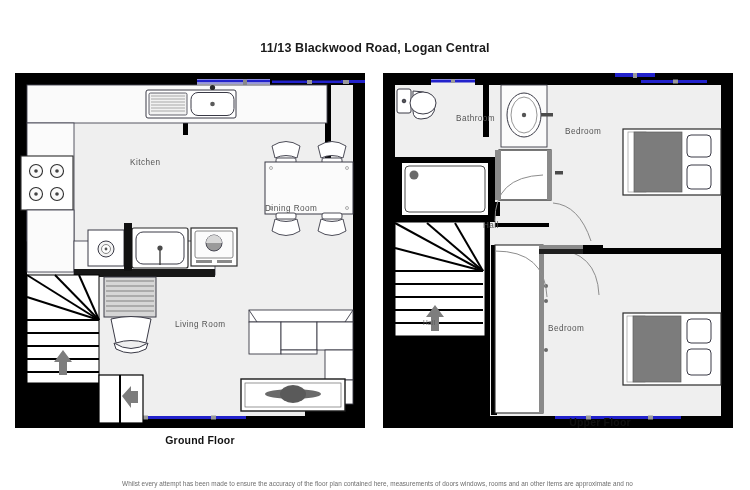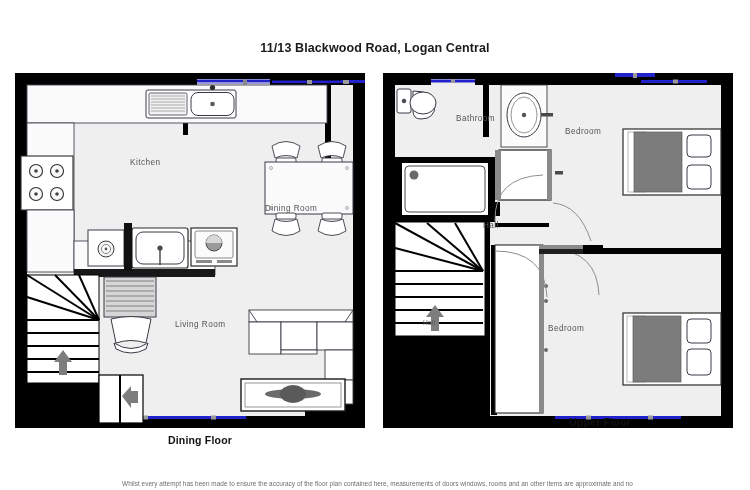--- a/index.html
+++ b/index.html
@@ -280,21 +280,21 @@
       <g>
         <rect x="226" y="306" width="104" height="32" fill="#ffffff" stroke="#1a1a1a" stroke-width="1.4"></rect>
         <rect x="230" y="310" width="96" height="24" fill="#ffffff" stroke="#6a6a6a" stroke-width="0.7"></rect>
         <ellipse cx="278" cy="321" rx="28" ry="5" fill="#6a6a6a"></ellipse>
         <ellipse cx="278" cy="321" rx="13" ry="9" fill="#5a5a5a"></ellipse>
       </g>
       <text class="room-label" x="160" y="254">Living Room</text>
     </g>
   </svg>
 
-  <div id="caption-ground" class="floor-caption">Dining Floor</div>
+  <div id="caption-ground" class="floor-caption">Ground Floor</div>
 
   <svg id="upper-floor-plan" class="plan-svg" width="350" height="355" viewBox="0 0 350 355">
 
     <rect x="6" y="6" width="338" height="343" fill="#efefef"></rect>
 
     <g fill="#000000">
 
       <rect x="0" y="0" width="42" height="12"></rect>
       <rect x="42" y="0" width="8" height="6"></rect>
       <rect x="50" y="0" width="48" height="6"></rect>

